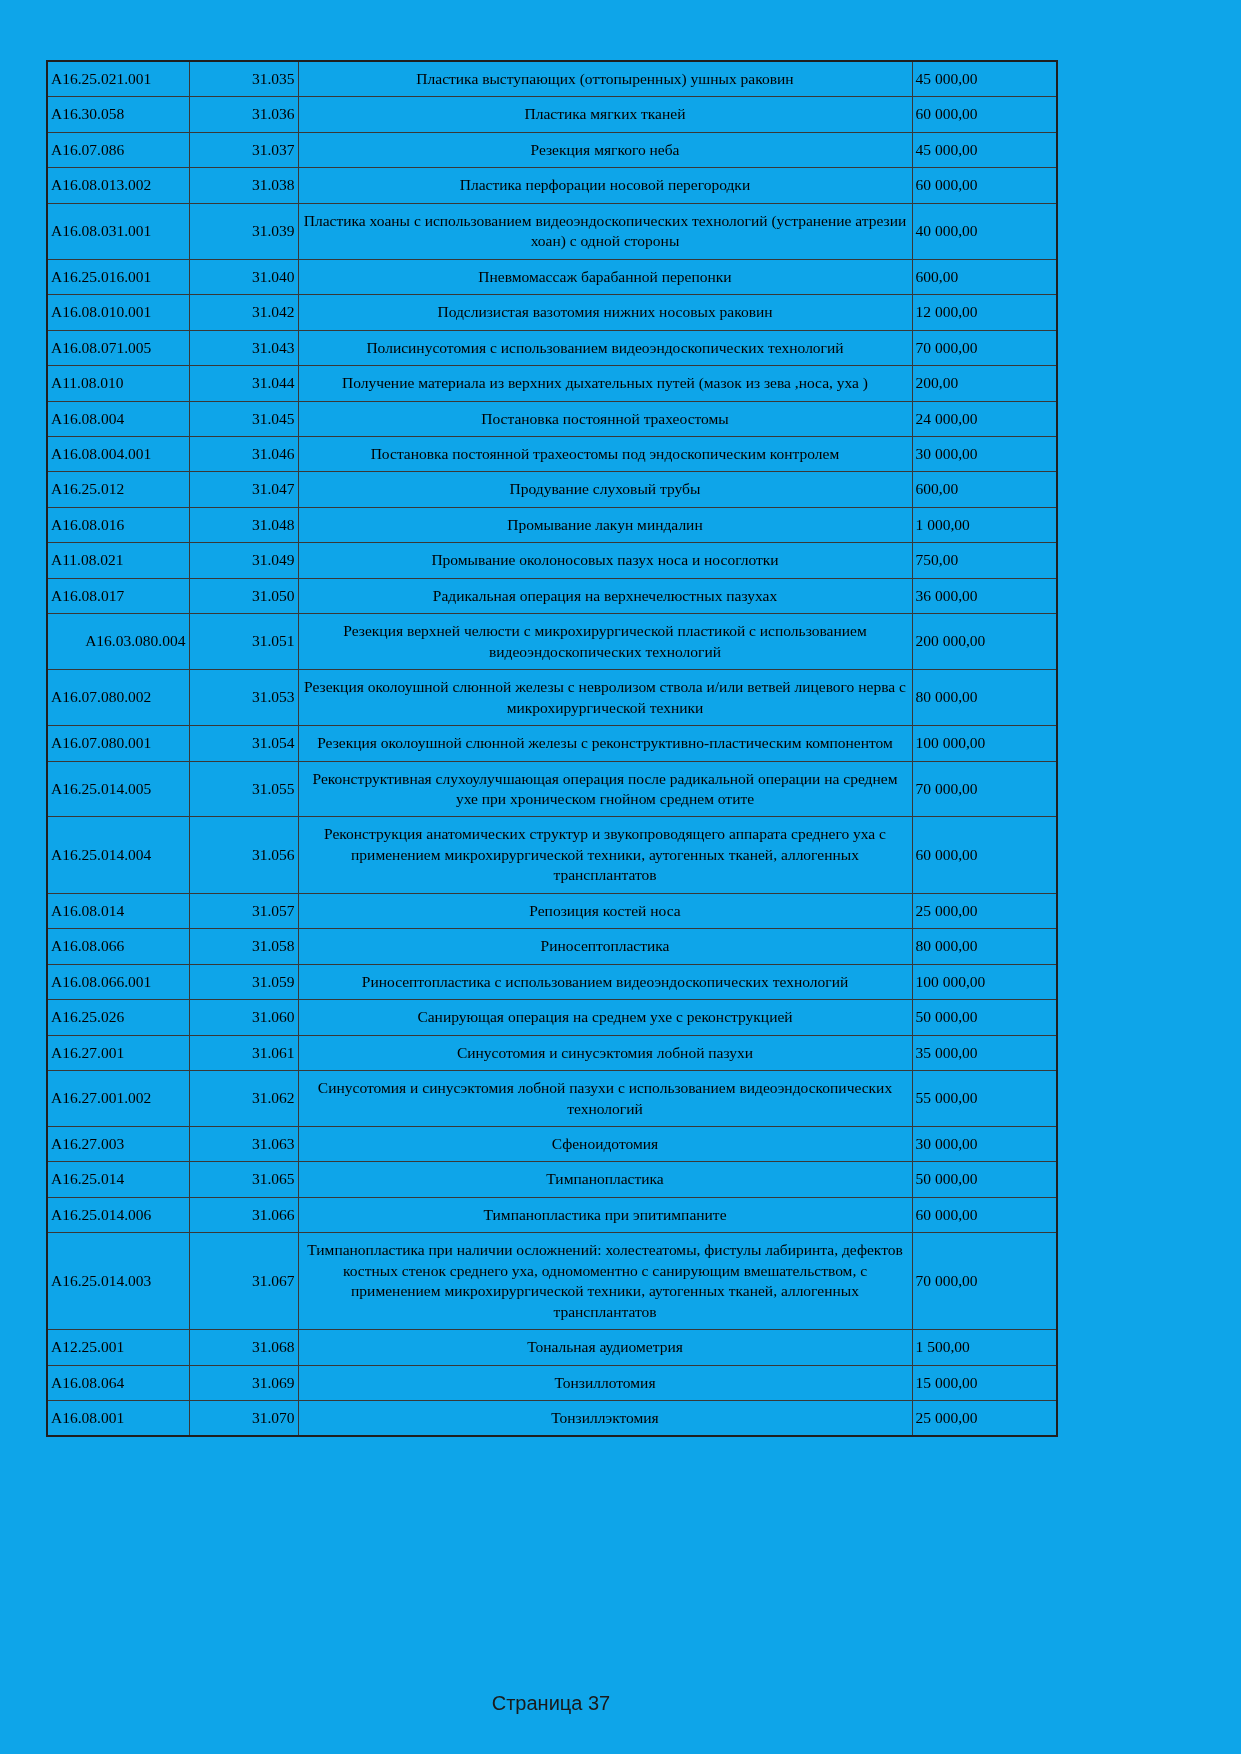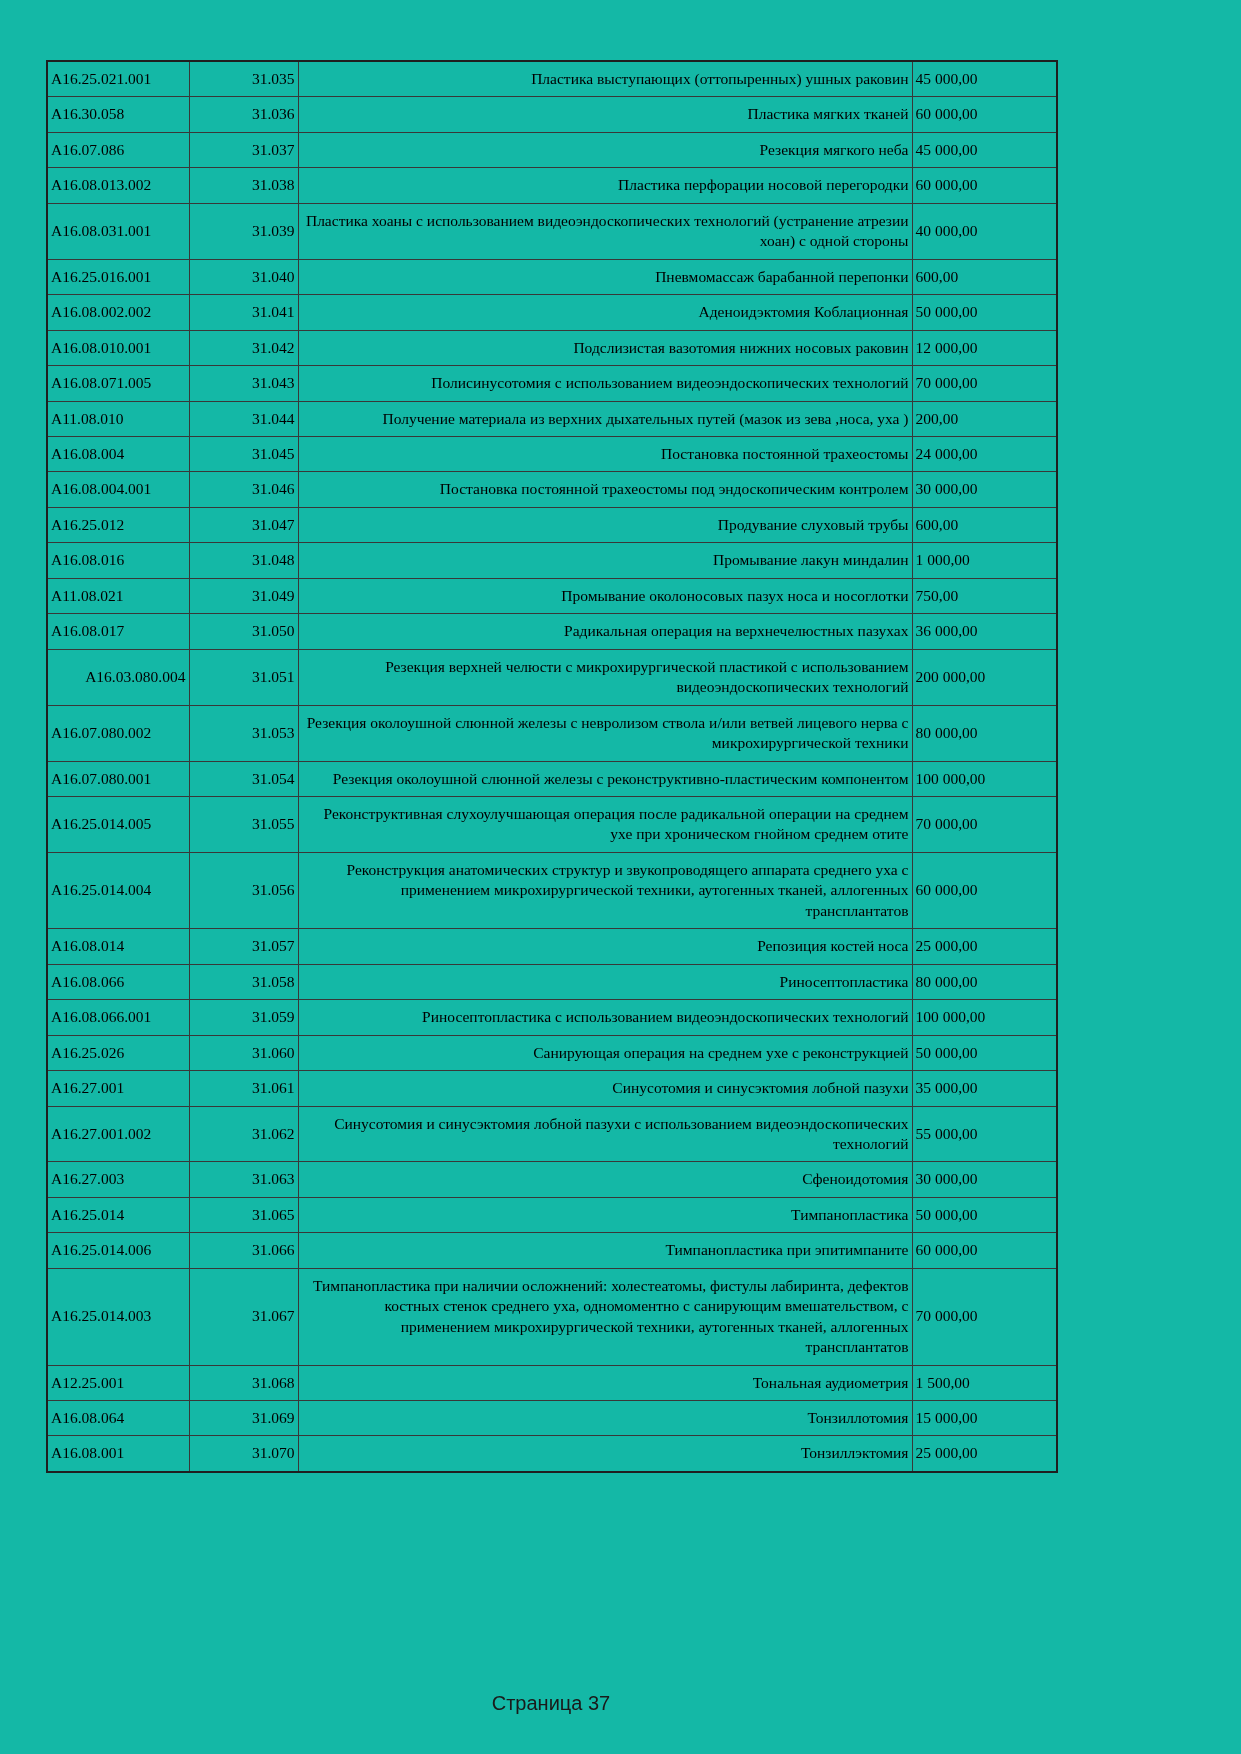--- a/index.html
+++ b/index.html
@@ -10,21 +10,21 @@
   body {
     width: 1241px;
     height: 1754px;
     position: relative;
     font-family: "Liberation Serif", serif;
     color: #000;
   }
   .page {
     position: absolute;
     inset: 0;
-    background: #14b8a6;
+    background: #0ea5e9;
   }
   table.price-table {
     position: absolute;
     left: 46px;
     top: 60px;
     width: 1010px;
     border-collapse: collapse;
     table-layout: fixed;
     border: 2px solid #1f1f1f;
   }
@@ -38,21 +38,21 @@
     overflow: hidden;
   }
   col.c-code  { width: 142px; }
   col.c-num   { width: 109px; }
   col.c-name  { width: 614px; }
   col.c-price { width: 145px; }
 
   td.code  { text-align: left;  padding-left: 4px; }
   td.code.center { text-align: right; padding-left: 8px; }
   td.num   { text-align: right; }
-  td.name  { text-align: right;  padding-left: 4px; padding-right: 8px; margin-left: 21px; }
+  td.name  { text-align: center;  padding-left: 4px; padding-right: 8px; margin-left: 21px; }
   td.price { padding-right: 3px; white-space: nowrap; }
 
   .page-footer {
     position: absolute;
     left: 46px;
     top: 1692px;
     width: 1010px;
     text-align: center;
     font-family: "Liberation Sans", sans-serif;
     font-size: 20px;
@@ -102,26 +102,20 @@
           <td class="name">Пластика хоаны с использованием видеоэндоскопических технологий (устранение атрезии хоан) с одной стороны</td>
           <td class="price">40 000,00</td>
         </tr>
         <tr>
           <td class="code">A16.25.016.001</td>
           <td class="num">31.040</td>
           <td class="name">Пневмомассаж барабанной перепонки</td>
           <td class="price">600,00</td>
         </tr>
         <tr>
-          <td class="code">A16.08.002.002</td>
-          <td class="num">31.041</td>
-          <td class="name">Аденоидэктомия Коблационная</td>
-          <td class="price">50 000,00</td>
-        </tr>
-        <tr>
           <td class="code">A16.08.010.001</td>
           <td class="num">31.042</td>
           <td class="name">Подслизистая вазотомия нижних носовых раковин</td>
           <td class="price">12 000,00</td>
         </tr>
         <tr>
           <td class="code">A16.08.071.005</td>
           <td class="num">31.043</td>
           <td class="name">Полисинусотомия с использованием видеоэндоскопических технологий</td>
           <td class="price">70 000,00</td>

